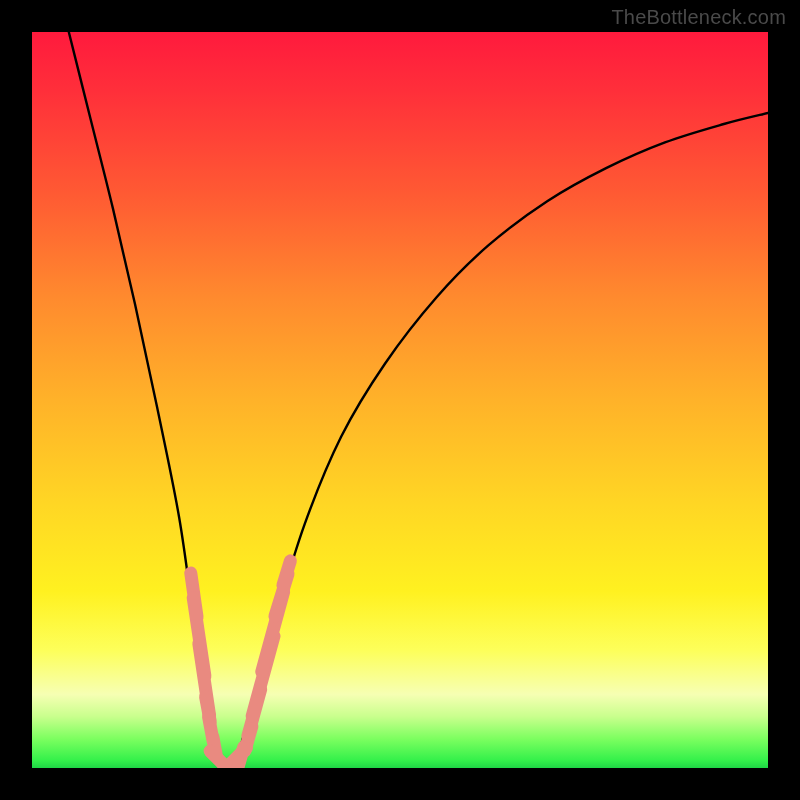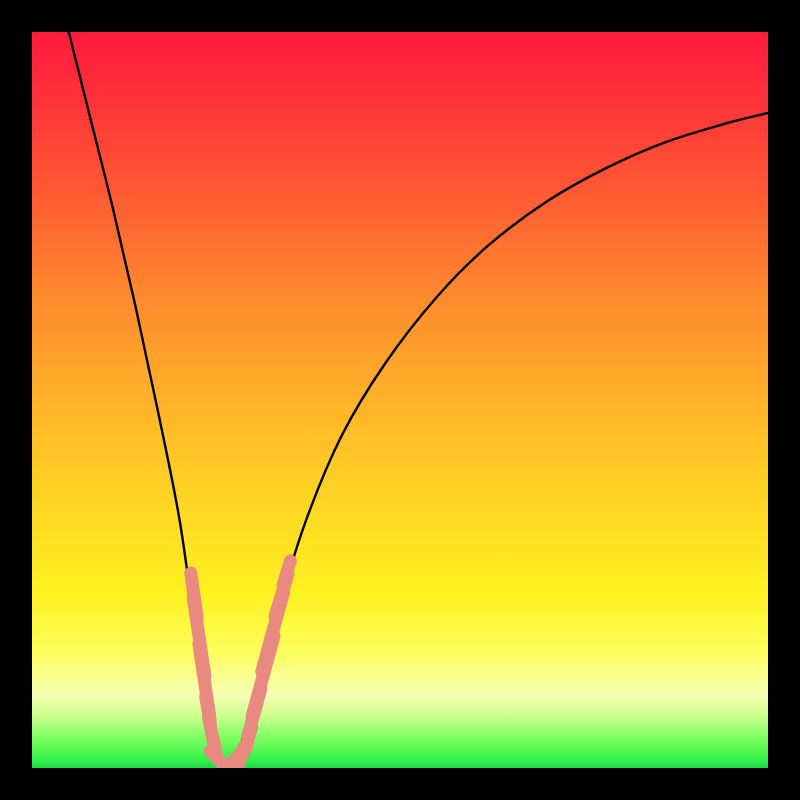--- a/index.html
+++ b/index.html
@@ -84,14 +84,15 @@
           <rect x="-30.62" y="-6.50" width="61.24" height="13.00" rx="6.50" fill="#e98a80" transform="translate(222.27 680.80) rotate(-74.7)"></rect>
           <rect x="-47.84" y="-6.50" width="95.68" height="13.00" rx="6.50" fill="#e98a80" transform="translate(231.10 644.00) rotate(-74.7)"></rect>
           <rect x="-47.84" y="-6.50" width="95.68" height="13.00" rx="6.50" fill="#e98a80" transform="translate(240.67 599.84) rotate(-74.7)"></rect>
           <rect x="-28.70" y="-6.50" width="57.41" height="13.00" rx="6.50" fill="#e98a80" transform="translate(249.50 563.04) rotate(-72.9)"></rect>
           <rect x="-19.14" y="-6.50" width="38.27" height="13.00" rx="6.50" fill="#e98a80" transform="translate(254.66 540.96) rotate(-72.9)"></rect>
         </g>
     </svg>
 
   </div>
 
+  <div class="watermark">TheBottleneck.com</div>
 
 </div>
 
 </body></html>

